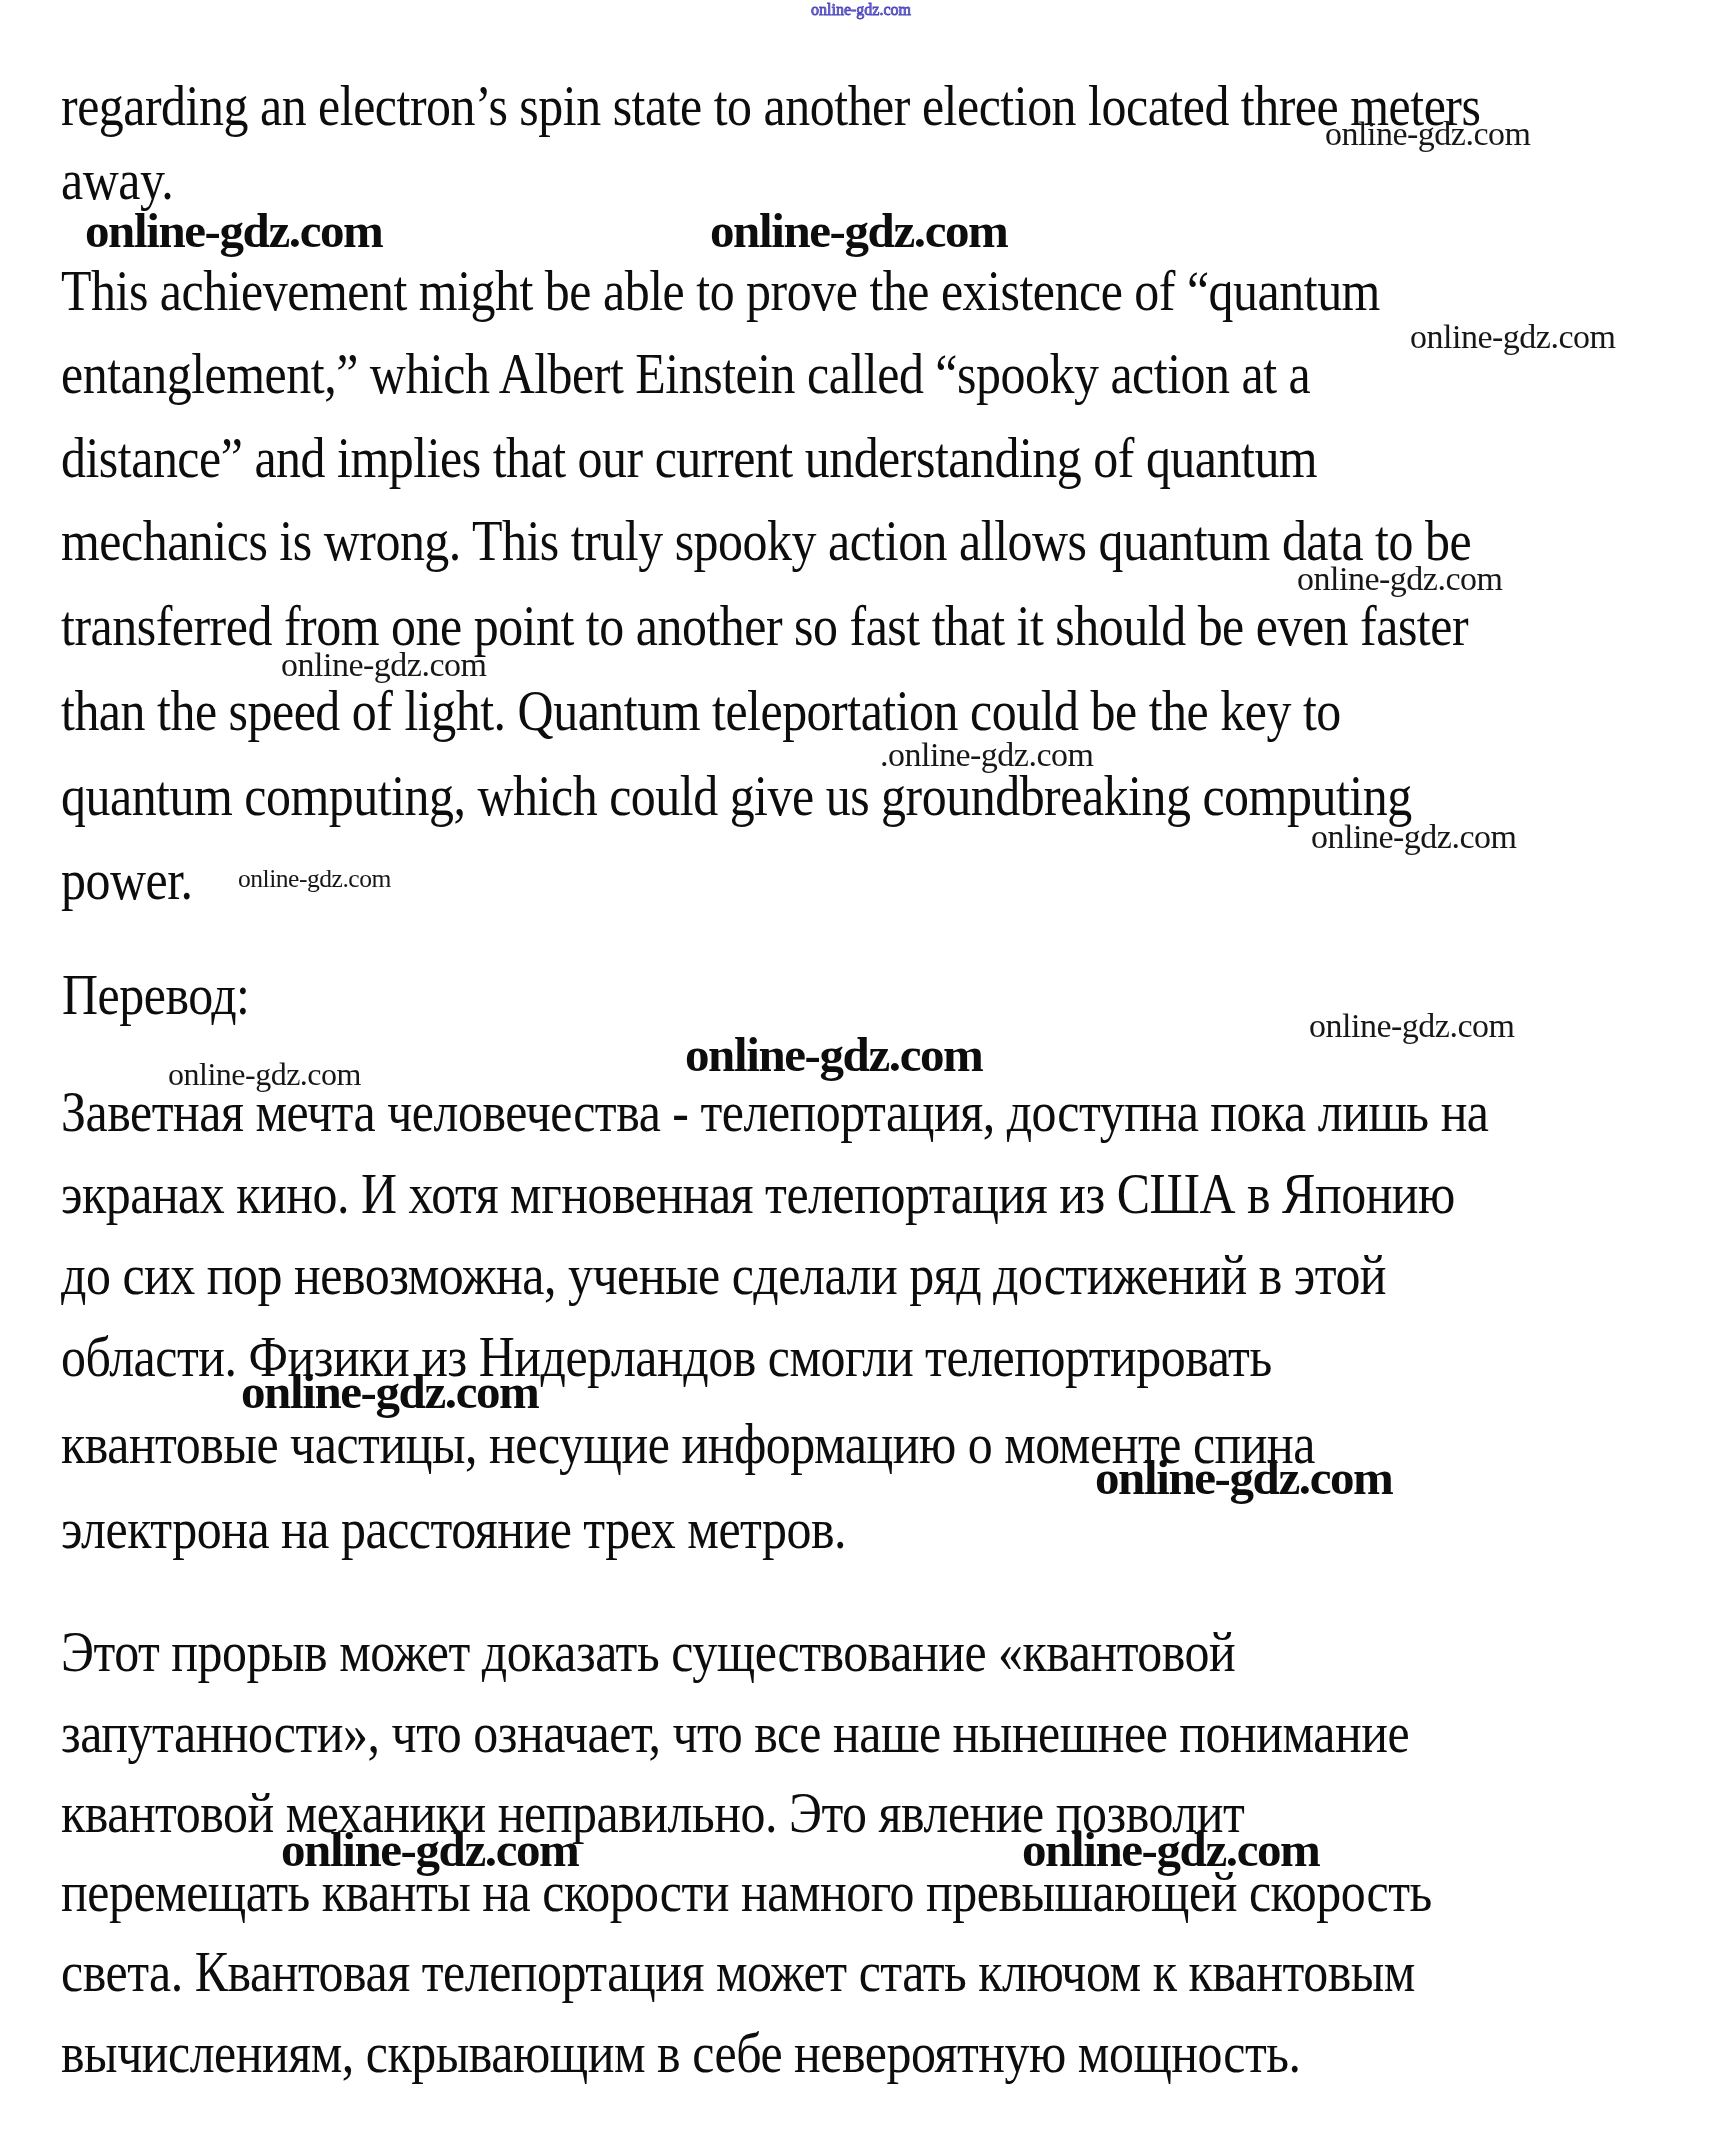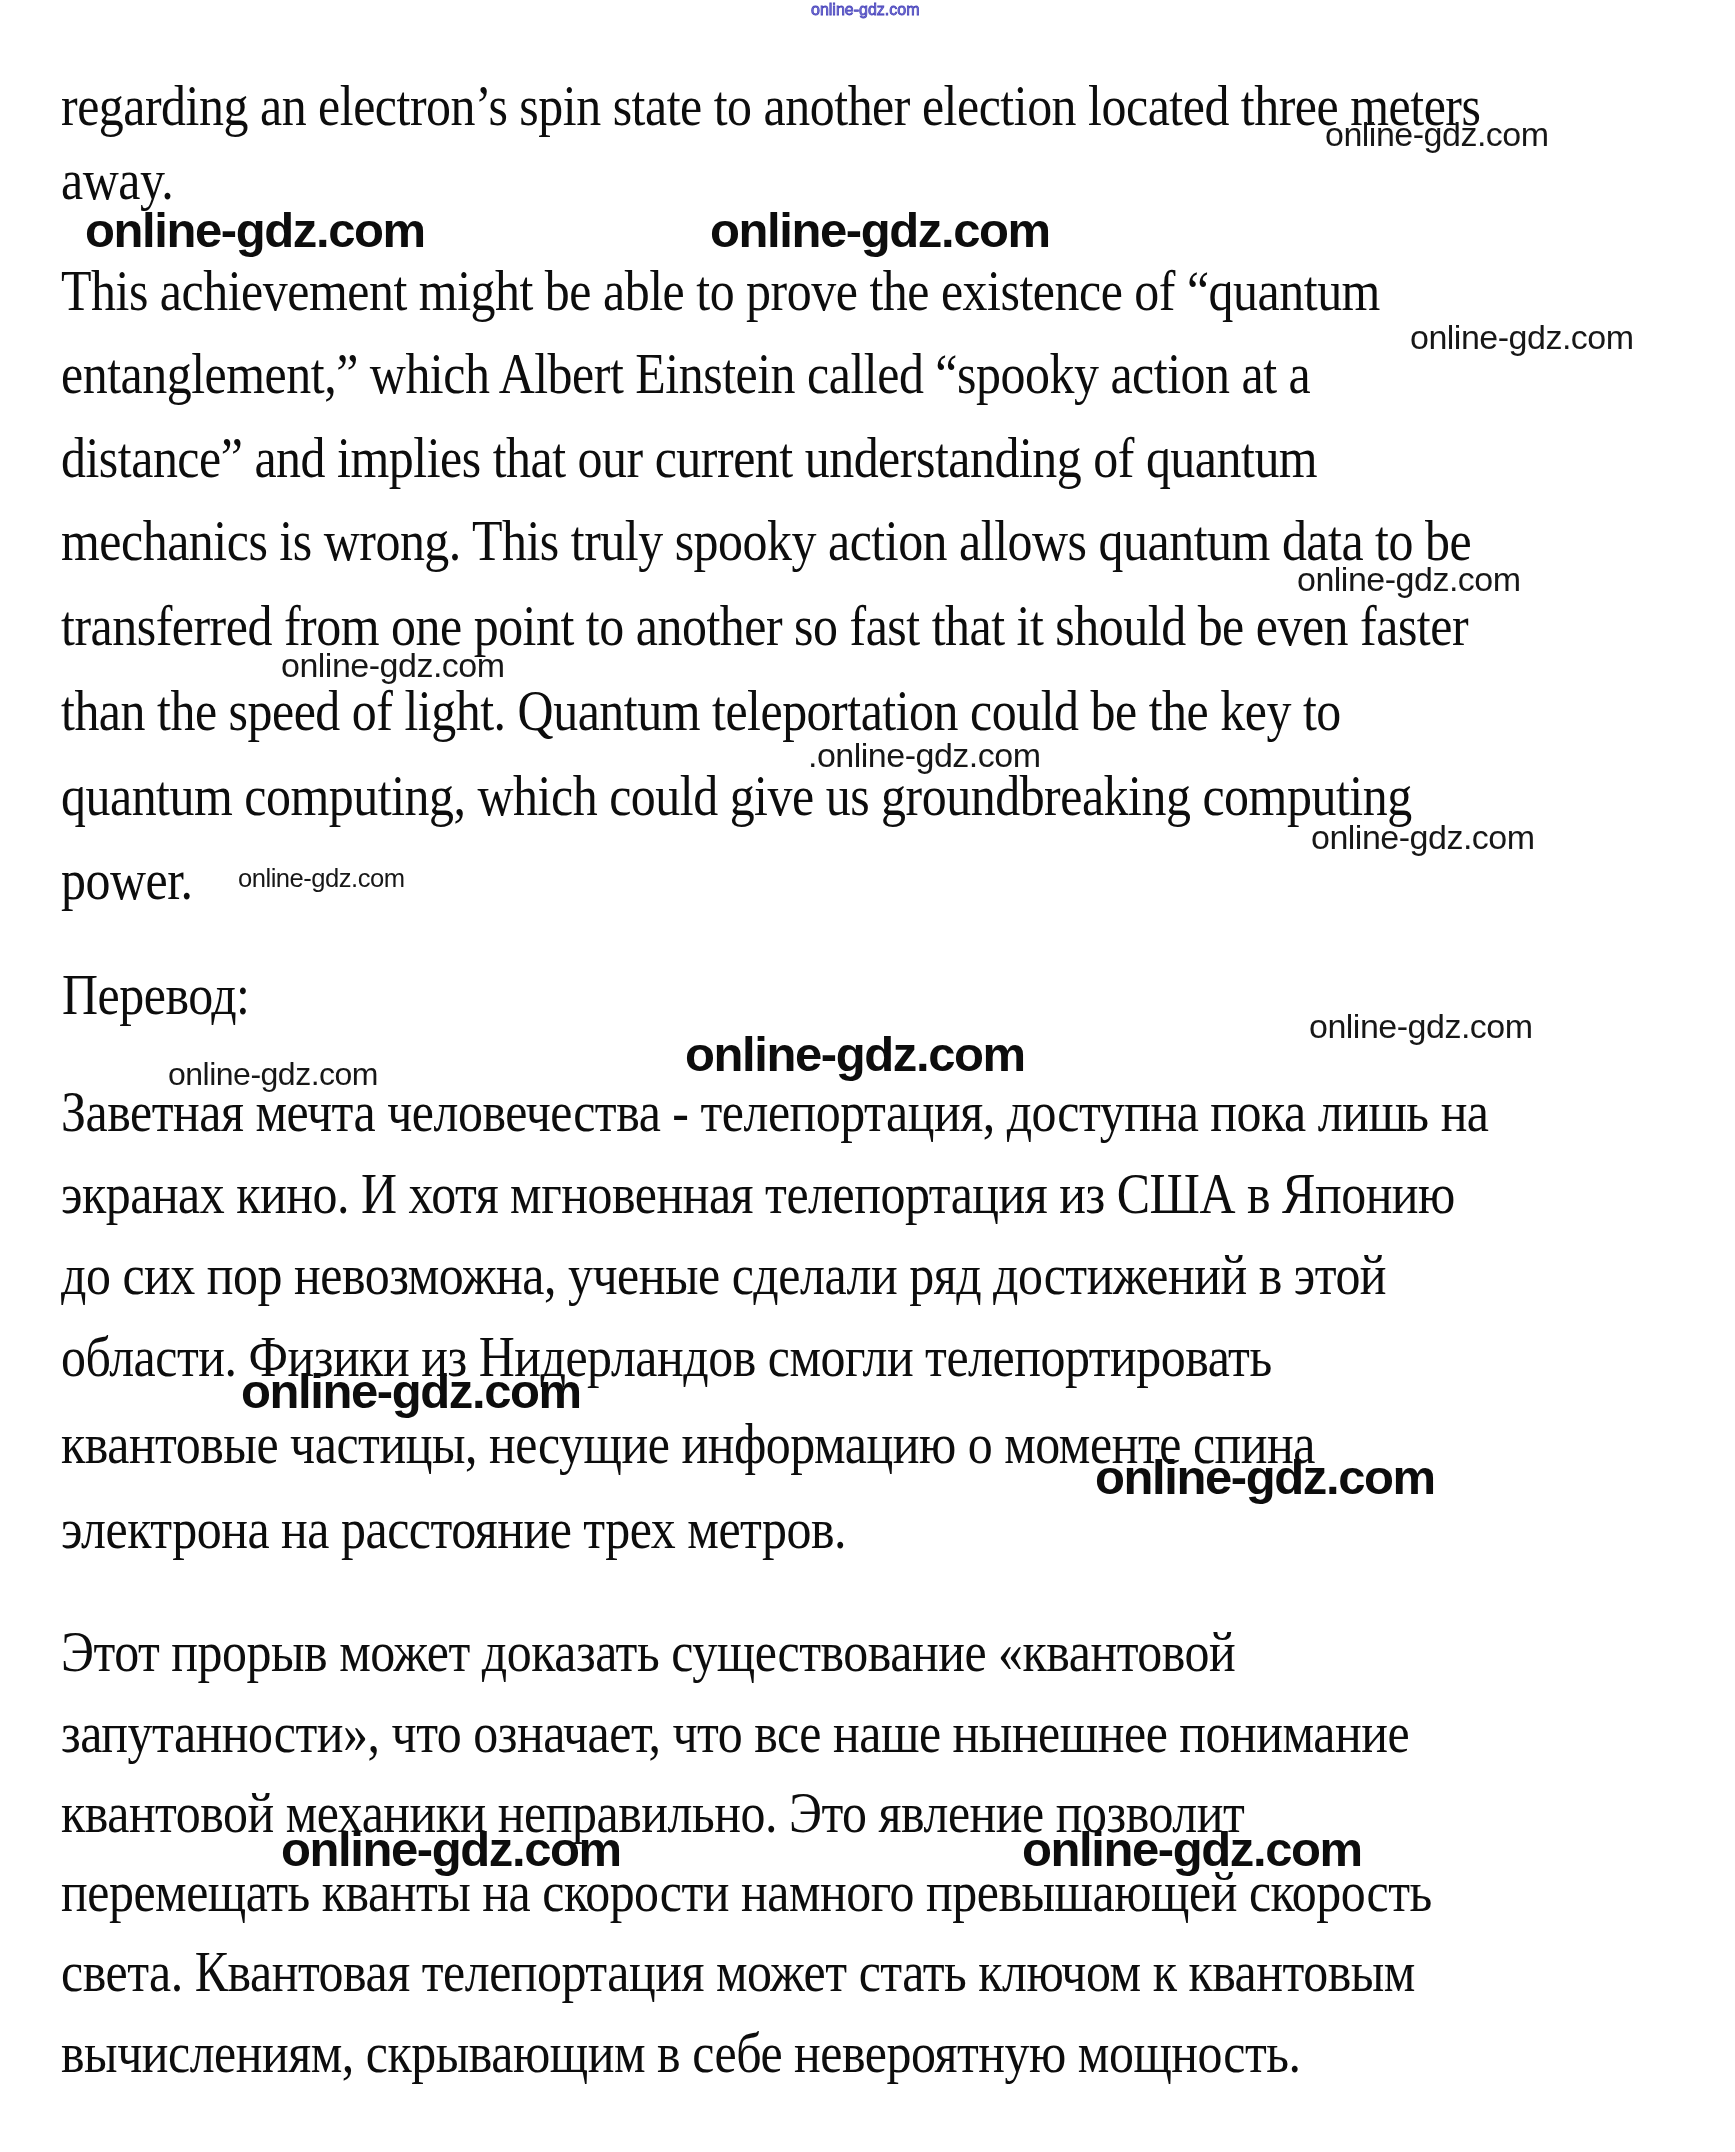--- a/index.html
+++ b/index.html
@@ -22,21 +22,21 @@
     font-size: 52px;
     letter-spacing: -0.5px;
     color: #0d0d0d;
     line-height: 1;
     transform: scale(0.96, 1.08);
     transform-origin: left top;
   }
   .wm {
     position: absolute;
     white-space: nowrap;
-    font-family: Liberation Sans, sans-serif;
+    font-family: Liberation Serif, serif;
     color: #171717;
     line-height: 1;
     letter-spacing: -0.5px;
   }
   .wm-lg {
     font-size: 49px;
     font-weight: bold;
     letter-spacing: -1.4px;
     color: #0d0d0d;
   }
@@ -80,21 +80,21 @@
       <div class="line" style="left: 61px; top: 2026px;">вычислениям, скрывающим в себе невероятную мощность.</div>
     </div>
   <div id="watermark-layer">
       <span class="wm wm-top" style="left: 811px; top: 1.9px;">online-gdz.com</span>
       <span class="wm wm-md" style="left: 1325px; top: 117px;">online-gdz.com</span>
       <span class="wm wm-lg" style="left: 85px; top: 206px;">online-gdz.com</span>
       <span class="wm wm-lg" style="left: 710px; top: 206px;">online-gdz.com</span>
       <span class="wm wm-md" style="left: 1410px; top: 320px;">online-gdz.com</span>
       <span class="wm wm-md" style="left: 1297px; top: 562px;">online-gdz.com</span>
       <span class="wm wm-md" style="left: 281px; top: 648px;">online-gdz.com</span>
-      <span class="wm wm-md" style="left: 808px; top: 738px;">.online-gdz.com</span>
+      <span class="wm wm-md" style="left: 880px; top: 738px;">.online-gdz.com</span>
       <span class="wm wm-md" style="left: 1311px; top: 820px;">online-gdz.com</span>
       <span class="wm wm-sm" style="left: 238px; top: 866px;">online-gdz.com</span>
       <span class="wm wm-md" style="left: 1309px; top: 1009px;">online-gdz.com</span>
       <span class="wm wm-lg" style="left: 685px; top: 1030px;">online-gdz.com</span>
       <span class="wm wm-ml" style="left: 168px; top: 1058px;">online-gdz.com</span>
       <span class="wm wm-lg" style="left: 241px; top: 1367px;">online-gdz.com</span>
       <span class="wm wm-lg" style="left: 1095px; top: 1453px;">online-gdz.com</span>
       <span class="wm wm-lg" style="left: 281px; top: 1825px;">online-gdz.com</span>
       <span class="wm wm-lg" style="left: 1022px; top: 1825px;">online-gdz.com</span>
     </div>

